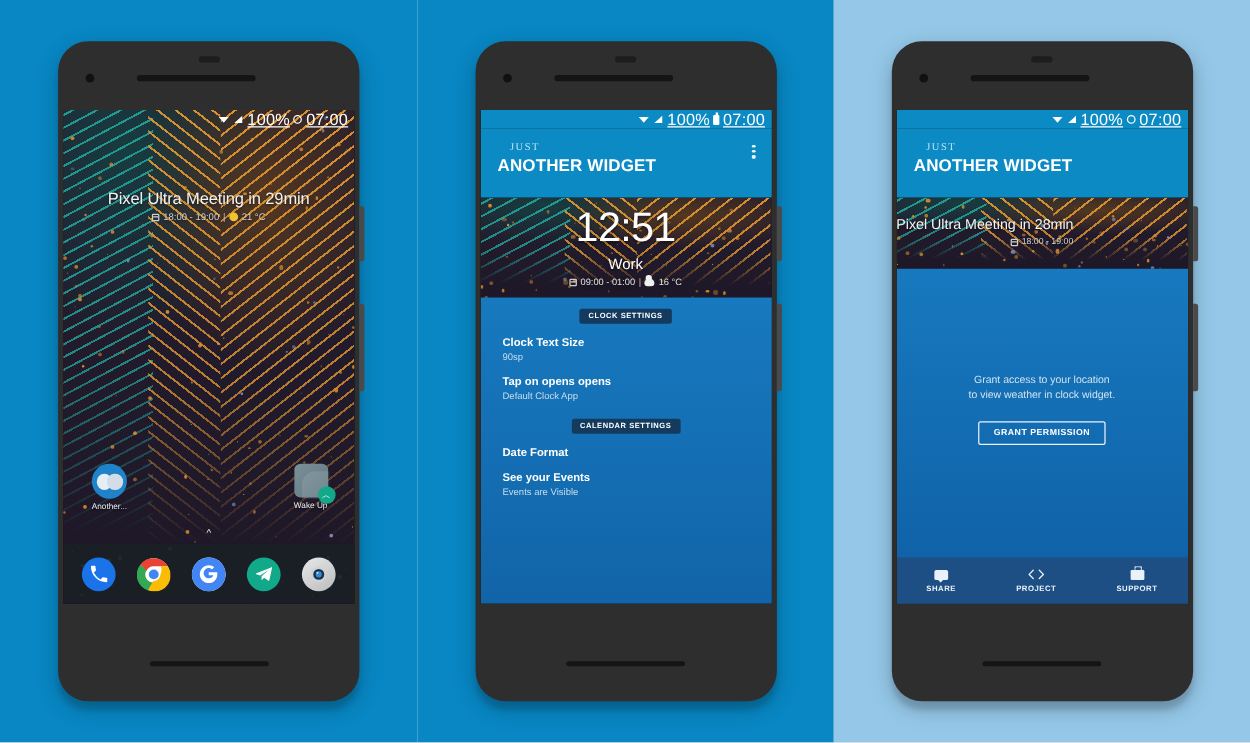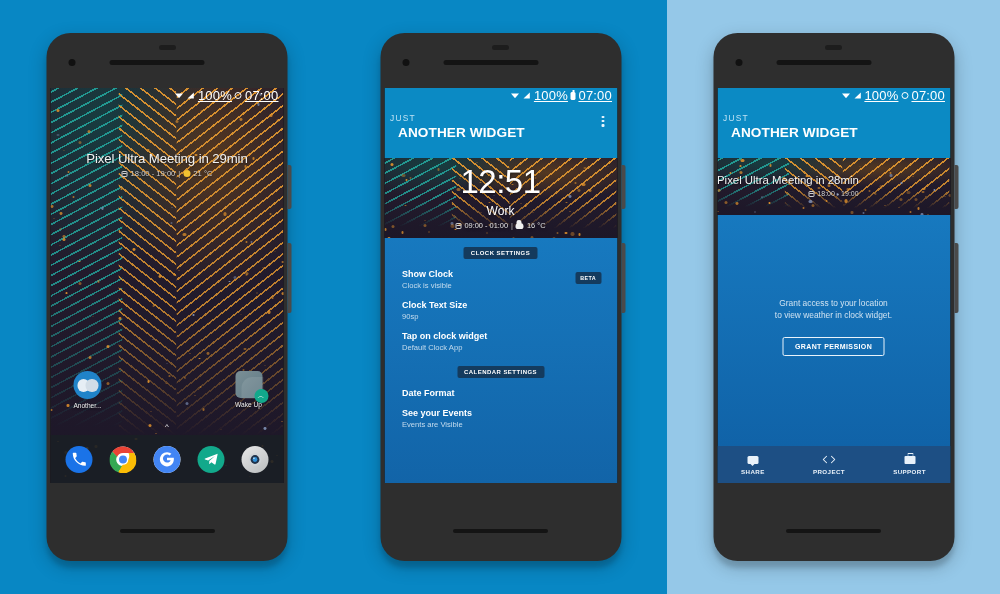--- a/index.html
+++ b/index.html
@@ -130,21 +130,21 @@
     padding:0 6px; z-index:7;
   }
   .dock-ic { width:27px; height:27px; border-radius:50%; display:flex; align-items:center; justify-content:center; }
   .ic-phone { background:#1a73e8; color:#fff; }
   .ic-google { background:#fff; }
   .ic-tg { background:#12a98b; }
   .ic-cam { background:linear-gradient(145deg,#e8e8e8,#b9bcbe); }
 
   
   .app-header { position:absolute; left:0; right:0; top:15px; height:55px; background:#0b8ac4; z-index:6; }
-  .ah-just { position:absolute; left:6px; top:10px; font-size:8.4px; color:#bfe2f4; letter-spacing:1.2px; }
+  .ah-just { position:absolute; left:24px; top:10px; font-size:8.4px; color:#bfe2f4; letter-spacing:1.2px;font-family:Liberation Serif, serif; }
   .ah-title { position:absolute; left:14px; top:22px; font-size:13.6px; color:#fff; font-weight:700; letter-spacing:.1px; }
   .ah-menu { position:absolute; right:13px; top:13px; display:flex; flex-direction:column; gap:2px; align-items:center; }
   .ah-menu span { width:2.2px; height:2.2px; border-radius:50%; background:#eaf6fd; display:block; }
 
   
   .preview2 { position:absolute; left:0; right:0; top:70px; height:80px; overflow:hidden; z-index:5; }
   .clock-big { position:absolute; left:0; right:0; top:7px; text-align:center; font-size:33px; color:#fff; font-weight:400; letter-spacing:-.5px; line-height:1; text-shadow:0 1px 3px rgba(0,0,0,.5); }
   .clock-label { position:absolute; left:0; right:0; top:46px; text-align:center; font-size:12px; color:#fff; text-shadow:0 1px 3px rgba(0,0,0,.5); }
   .clock-sub { position:absolute; left:0; right:0; top:63px; text-align:center; font-size:7.4px; color:#e2e2e2; display:flex; align-items:center; justify-content:center; gap:3px; text-shadow:0 1px 3px rgba(0,0,0,.6); }
   .cloud-ico { width:8px; height:6px; background:#f0f0f0; border-radius:4px 4px 3px 3px; display:inline-block; position:relative;}
@@ -534,33 +534,28 @@
               </svg>
           </span>
           <span class="sb-txt">100%</span>
           <span class="bat-rect"></span>
           <span class="sb-txt">07:00</span>
         </div>
 
         <div class="settings">
           <div class="section-chip">CLOCK SETTINGS</div>
 
-          <div class="srow">
-            <div class="srow-title">Show Clock</div>
-            <div class="srow-sub">Clock is visible</div>
-            <div class="beta-chip">BETA</div>
-          </div>
 
           <div class="srow">
             <div class="srow-title">Clock Text Size</div>
             <div class="srow-sub">90sp</div>
           </div>
 
           <div class="srow">
-            <div class="srow-title">Tap on clock widget</div>
+            <div class="srow-title">Tap on opens opens</div>
             <div class="srow-sub">Default Clock App</div>
           </div>
 
           <div class="section-chip" style="margin-top:14px;">CALENDAR SETTINGS</div>
 
           <div class="srow">
             <div class="srow-title">Date Format</div>
           </div>
 
           <div class="srow">

